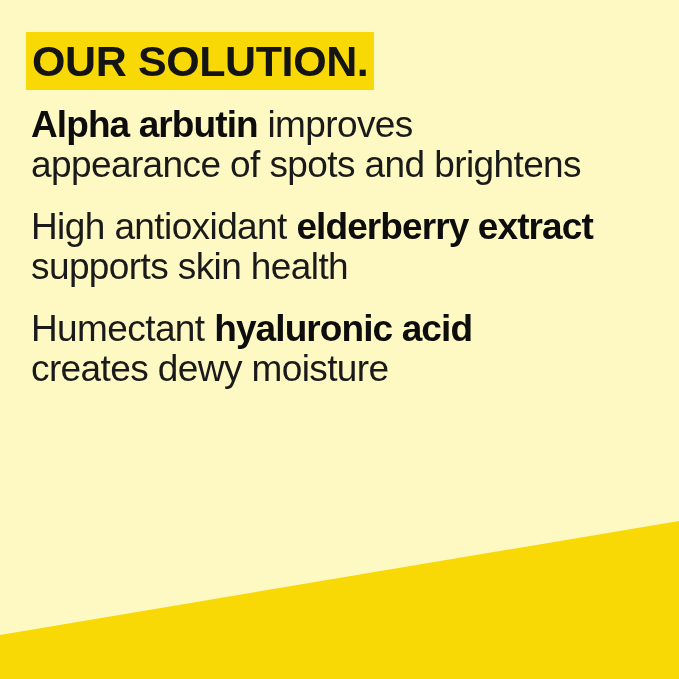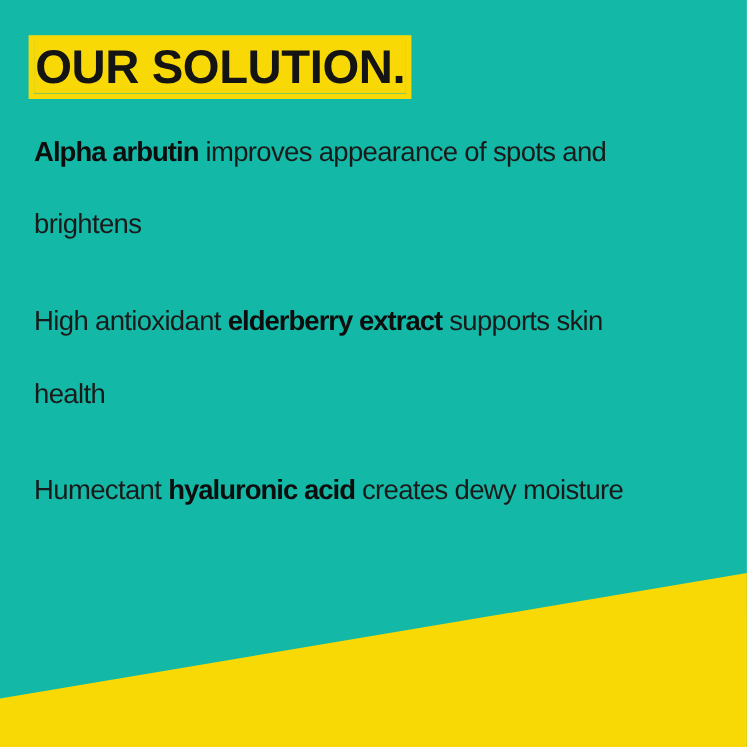--- a/index.html
+++ b/index.html
@@ -10,21 +10,21 @@
     width: 679px;
     height: 679px;
     overflow: hidden;
     font-family: "Liberation Sans", sans-serif;
   }
 
   #card {
     position: relative;
     width: 679px;
     height: 679px;
-    background: #14b8a6;
+    background: #fef9c3;
     overflow: hidden;
     box-sizing: border-box;
   }
 
   
   #diagonal-band {
     position: absolute;
     left: 0;
     top: 0;
     width: 679px;
@@ -52,22 +52,22 @@
     color: #141414;
     background: #f8d905;
     box-shadow: 0 0 0 5px #f8d905;
     padding: 0 1px;
     text-transform: none;
     white-space: nowrap;
   }
 
   .benefit {
     margin: 0 0 20px 0;
-    font-size: 25px;
-    line-height: 66px;
+    font-size: 37px;
+    line-height: 40px;
     color: #1a1a1a;
     font-weight: normal;
     letter-spacing: -0.6px;
     max-width: 560px;
   }
   .benefit:last-child {
     margin-bottom: 0;
   }
   .benefit b {
     font-weight: bold;

